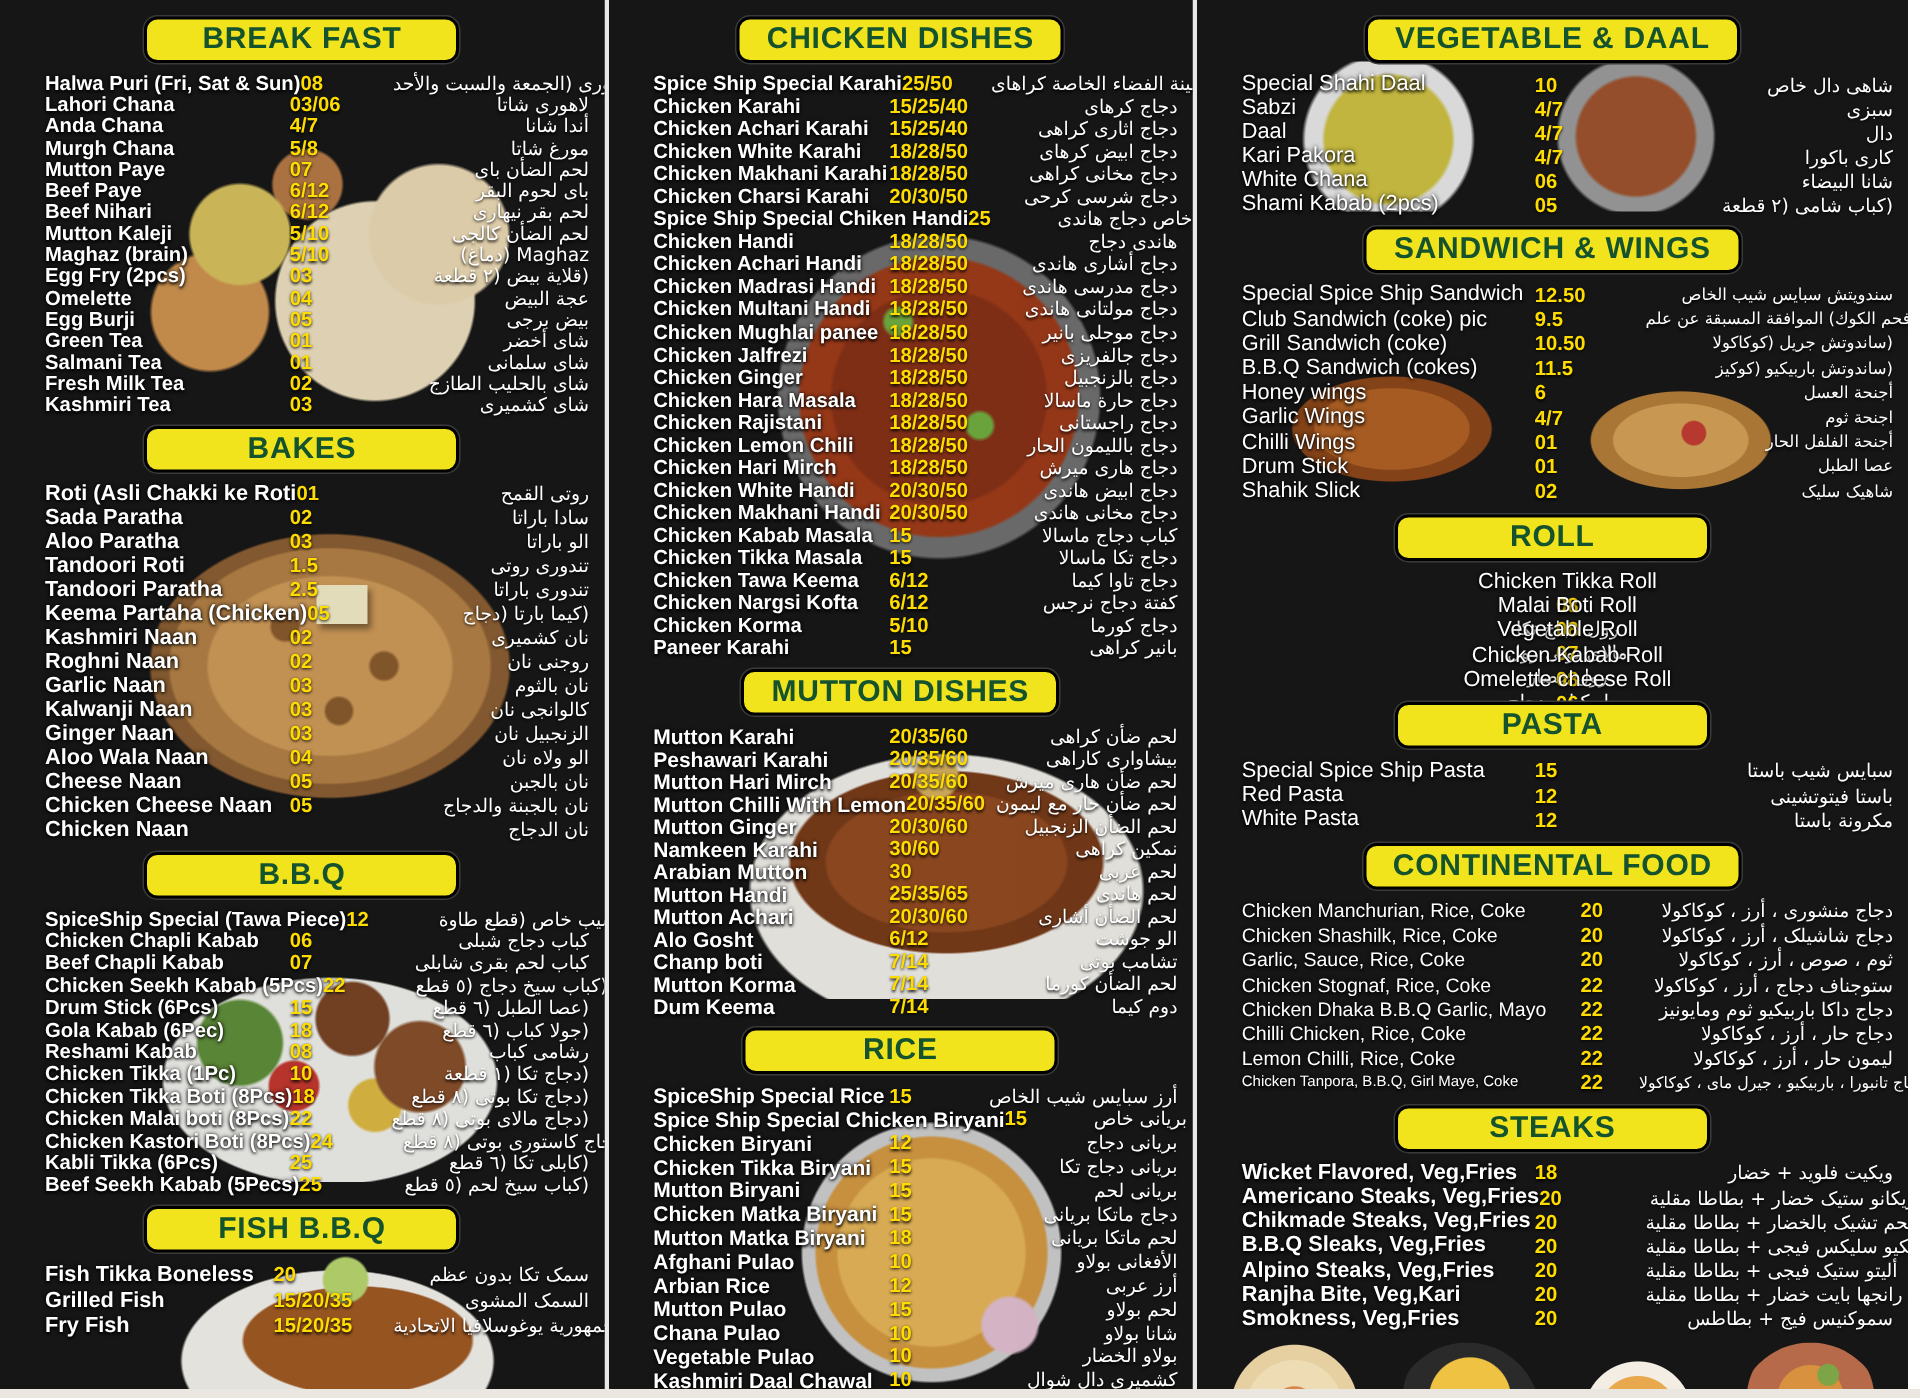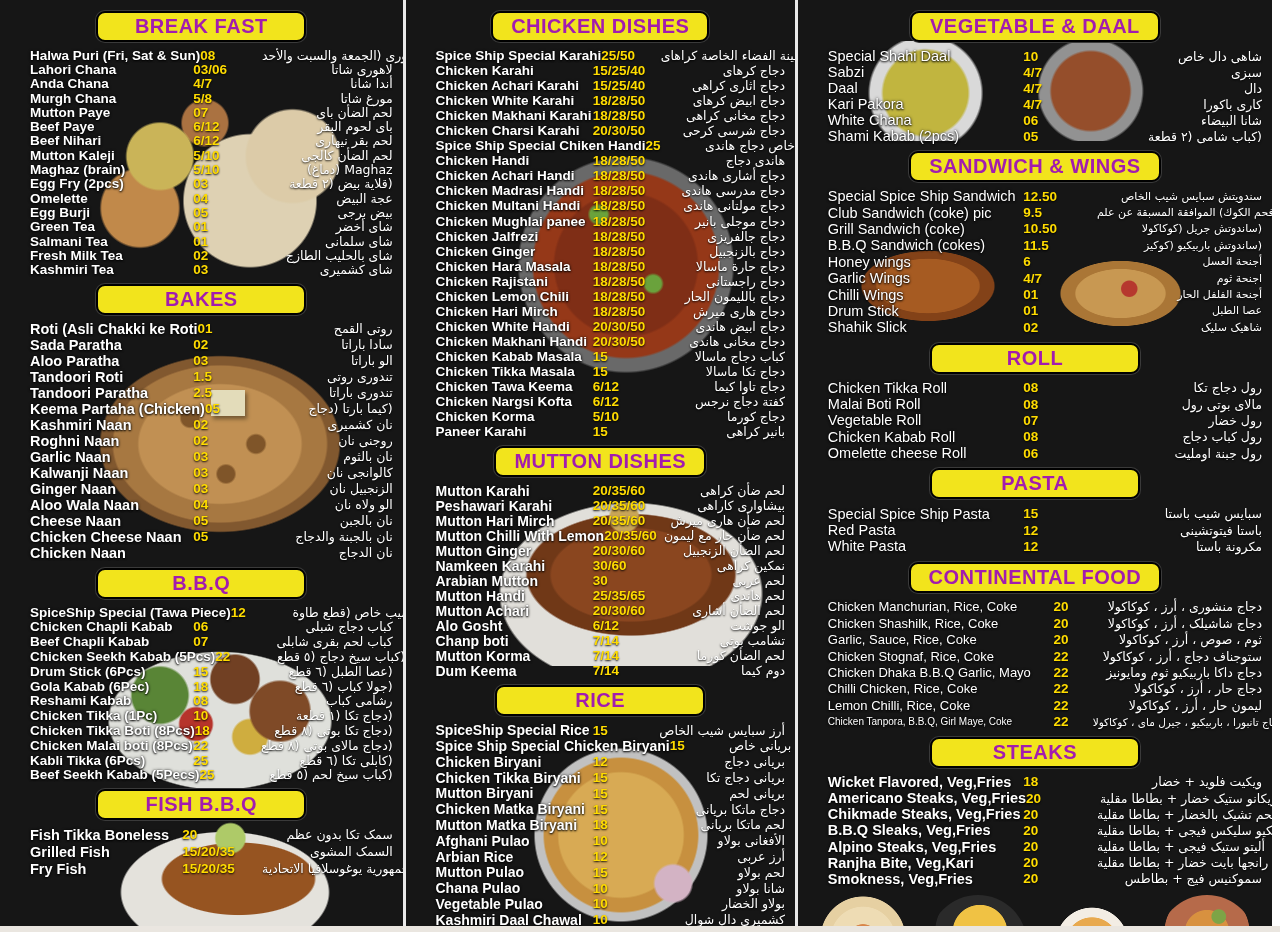--- a/index.html
+++ b/index.html
@@ -9,21 +9,21 @@
   .col{background:#161616;height:926px;overflow:hidden;position:relative;box-sizing:border-box;padding-top:6px;}
   .col1{width:428px;}
   .col2{width:414px;}
   .col3{width:504px;}
   .divider{width:3px;height:926px;background:#e9e9e9;}
   .edge-right{position:absolute;right:0;top:0;width:8px;height:932px;background:#ffffff;}
   .edge-bottom{position:absolute;left:0;bottom:0;width:1280px;height:6px;background:#eae6e0;}
 
   .section{position:relative;}
   .pill{position:relative;z-index:2;width:fit-content;min-width:170px;margin:5px auto 4px;
-        background:#f2e41c;color:#a21caf;border:2px solid #000;border-radius:9px;
+        background:#f2e41c;color:#14532d;border:2px solid #000;border-radius:9px;
         box-shadow:0 0 0 1px #3a3a3a;
         font-weight:bold;font-size:20px;text-align:center;padding:2px 18px;letter-spacing:.5px;}
   .items{position:relative;z-index:1;padding:2px 10px 2px 30px;}
   .row{display:flex;align-items:center;}
   .en{flex:0 0 45%;color:#fff;font-weight:bold;font-size:13.5px;white-space:nowrap;
       text-shadow:0 1px 2px rgba(0,0,0,.95), 0 0 3px rgba(0,0,0,.8);}
   .price{flex:0 0 17%;color:#ffdc00;font-weight:bold;font-size:13.5px;
       text-shadow:0 1px 2px rgba(0,0,0,.95);}
   .ur{flex:1;color:#fff;font-size:12.5px;text-align:right;direction:rtl;white-space:nowrap;
       font-family:"DejaVu Sans",sans-serif;text-shadow:0 1px 2px rgba(0,0,0,.95);}
@@ -31,21 +31,21 @@
   
   .s-breakfast .row{height:14.3px;}
   .s-bakes .row{height:16px;} .s-bakes .en{font-size:14.5px;}
   .s-bbq .row{height:14.8px;}
   .s-fish .row{height:17px;} .s-fish .en{flex:0 0 42%;font-size:14.5px;} .s-fish .price{flex:0 0 22%;}
   .s-chicken .row{height:15.05px;}
   .s-mutton .row{height:15px;} .s-mutton .en{font-size:14px;}
   .s-rice .row{height:15.8px;} .s-rice .en{font-size:14px;}
   .s-veg .row{height:16px;} .s-veg .en{font-size:14.5px;font-weight:normal;}
   .s-sandwich .row{height:16.4px;} .s-sandwich .en{font-size:14.5px;font-weight:normal;} .s-sandwich .ur{font-size:11px;}
-  .s-roll .row{height:16.4px;} .s-roll .en{font-size:14.5px;font-weight:normal;}
+  .s-roll .row{height:16.4px;flex-direction:column;} .s-roll .en{font-size:14.5px;font-weight:normal;}
   .s-pasta .row{height:16.4px;} .s-pasta .en{font-size:14.5px;font-weight:normal;}
   .s-continental .row{height:16.4px;}
   .s-continental .en{flex:0 0 52%;font-size:13px;font-weight:normal;}
   .s-continental .price{flex:0 0 9%;}
   .s-continental .row:last-child .en{font-size:10px;}
   .s-continental .row:last-child .ur{font-size:10.5px;}
   .s-steaks .row{height:16.2px;} .s-steaks .en{font-size:14.5px;}
 
   
   .ph{position:absolute;z-index:0;pointer-events:none;opacity:.93;filter:saturate(.95);}
@@ -324,20 +324,25 @@
               <span class="en">Chicken Tikka Boti (8Pcs)</span>
               <span class="price">18</span>
               <span class="ur">(دجاج تكا بوتى (٨ قطع</span>
             </div>
             <div class="row">
               <span class="en">Chicken Malai boti (8Pcs)</span>
               <span class="price">22</span>
               <span class="ur">(دجاج مالاى بوتى (٨ قطع</span>
             </div>
             <div class="row">
+              <span class="en">Chicken Kastori Boti (8Pcs)</span>
+              <span class="price">24</span>
+              <span class="ur">(دجاج كاستورى بوتى (٨ قطع</span>
+            </div>
+            <div class="row">
               <span class="en">Kabli Tikka (6Pcs)</span>
               <span class="price">25</span>
               <span class="ur">(كابلى تكا (٦ قطع</span>
             </div>
             <div class="row">
               <span class="en">Beef Seekh Kabab (5Pecs)</span>
               <span class="price">25</span>
               <span class="ur">(كباب سيخ لحم (٥ قطع</span>
             </div>
           </div>

